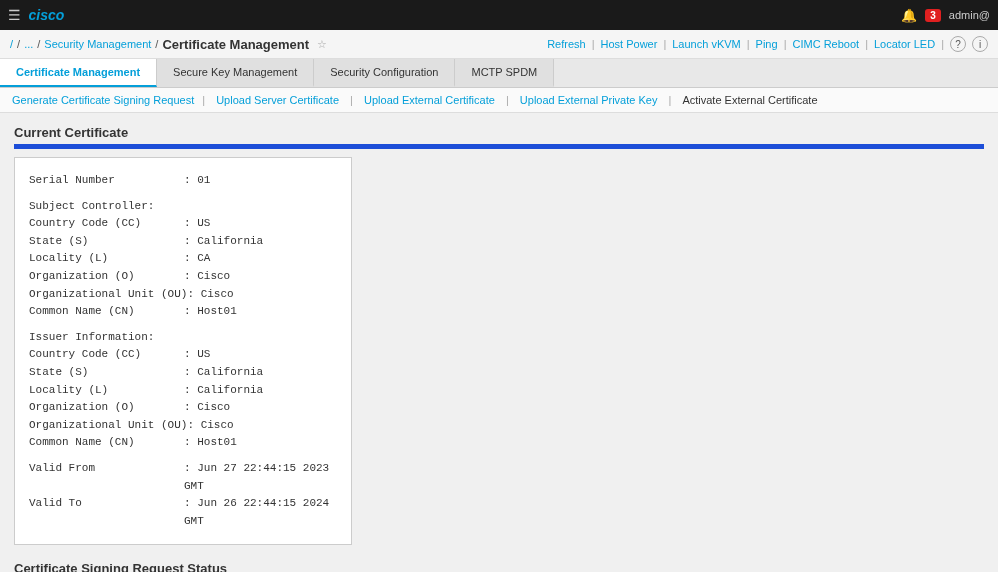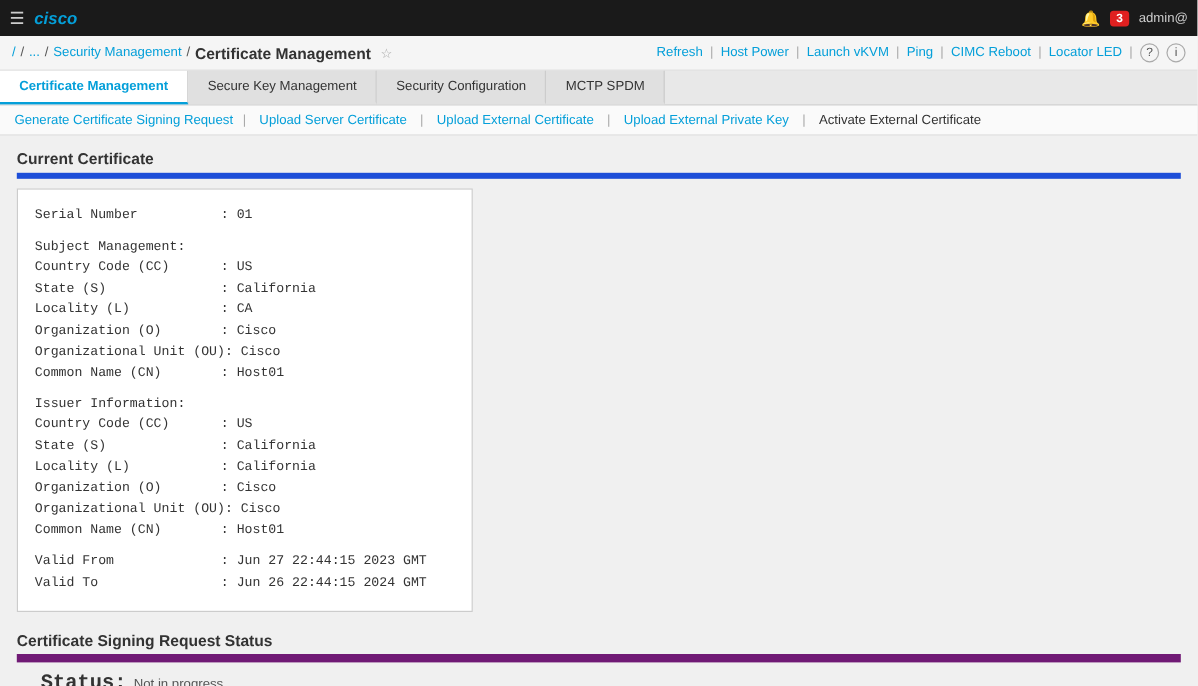--- a/index.html
+++ b/index.html
@@ -109,21 +109,21 @@
       padding-bottom: 4px;
     }
 
     .cert-box {
       background: #fff;
       border: 1px solid #ccc;
       padding: 14px;
       font-family: "Courier New", Courier, monospace;
       font-size: 11px;
       line-height: 1.6;
-      width: 380px;
+      width: 338px;
       margin-bottom: 16px;
     }
 
     .cert-row { display: flex; }
     .cert-label { min-width: 155px; color: #333; }
     .cert-value { color: #333; }
 
     .csr-section { margin-top: 8px; }
     .csr-title {
       font-size: 13px;
@@ -219,21 +219,21 @@
 
   <div class="section-title">Current Certificate</div>
 
   <div class="cert-box">
     <div class="cert-row">
       <span class="cert-label">Serial Number</span>
       <span class="cert-value">: 01</span>
     </div>
     <div style="height:8px"></div>
     <div class="cert-row">
-      <span class="cert-label">Subject Management:</span>
+      <span class="cert-label">Subject Controller:</span>
     </div>
     <div class="cert-row">
       <span class="cert-label">Country Code (CC)</span>
       <span class="cert-value">: US</span>
     </div>
     <div class="cert-row">
       <span class="cert-label">State (S)</span>
       <span class="cert-value">: California</span>
     </div>
     <div class="cert-row">

